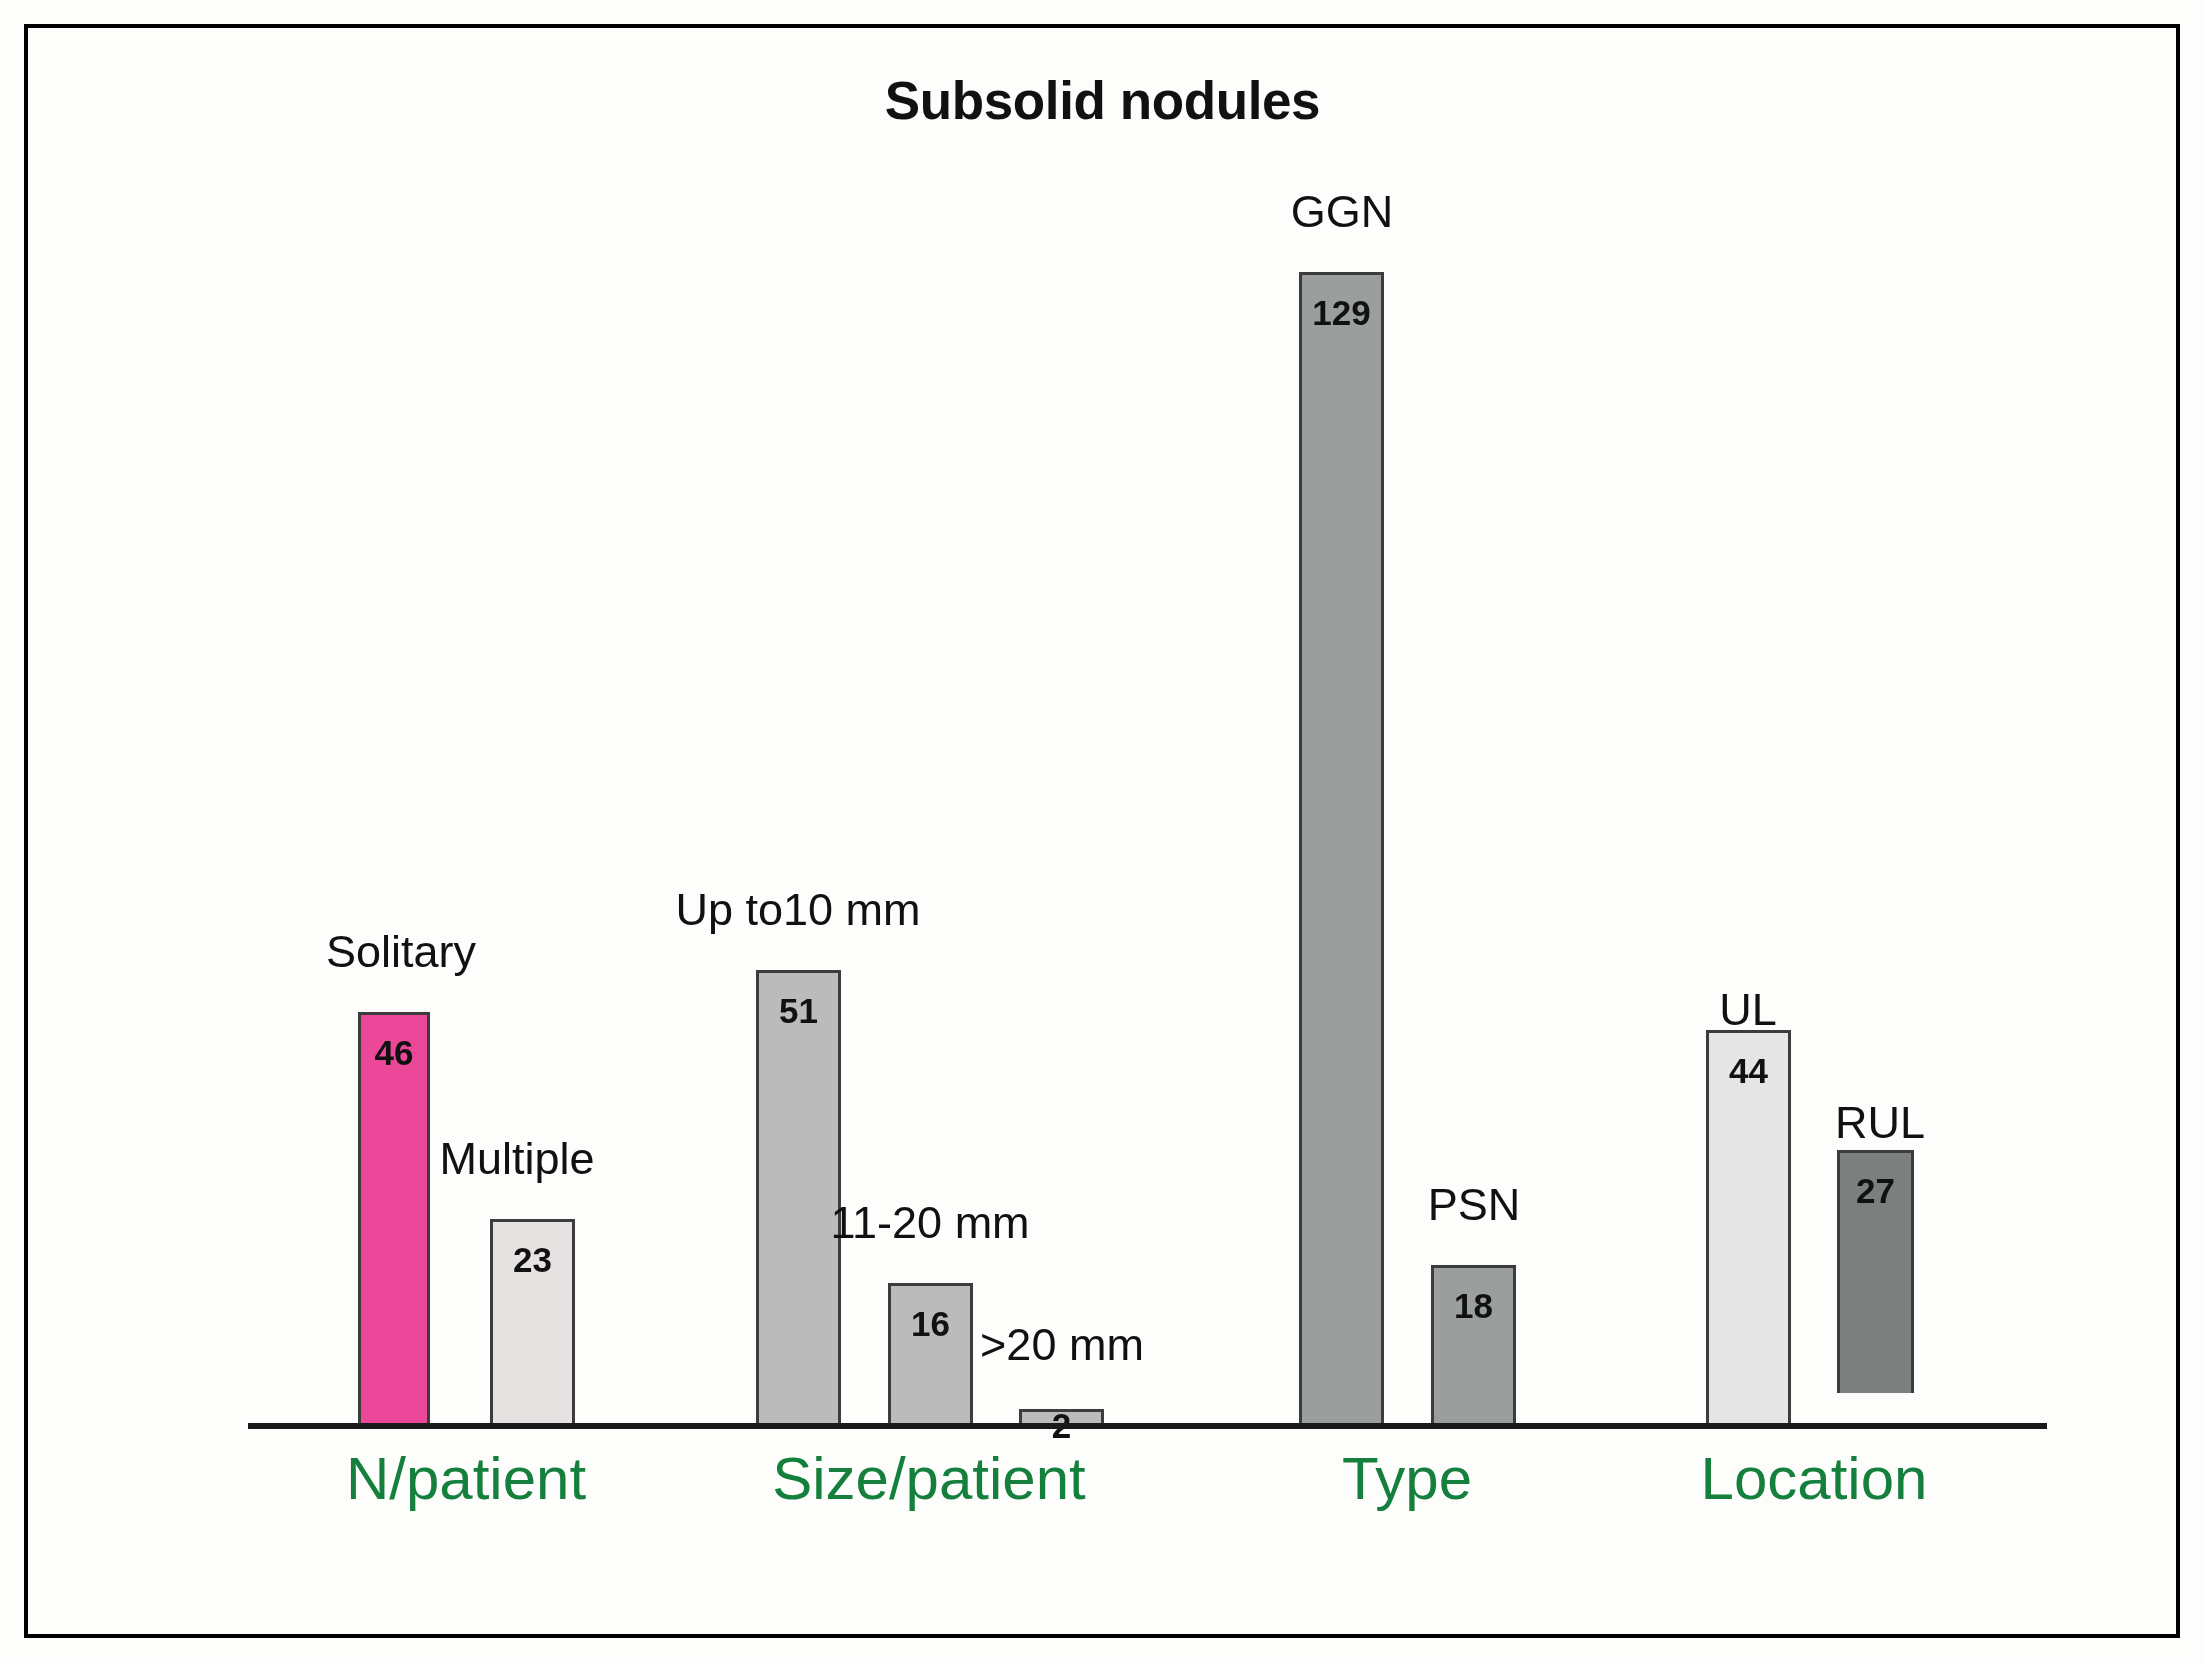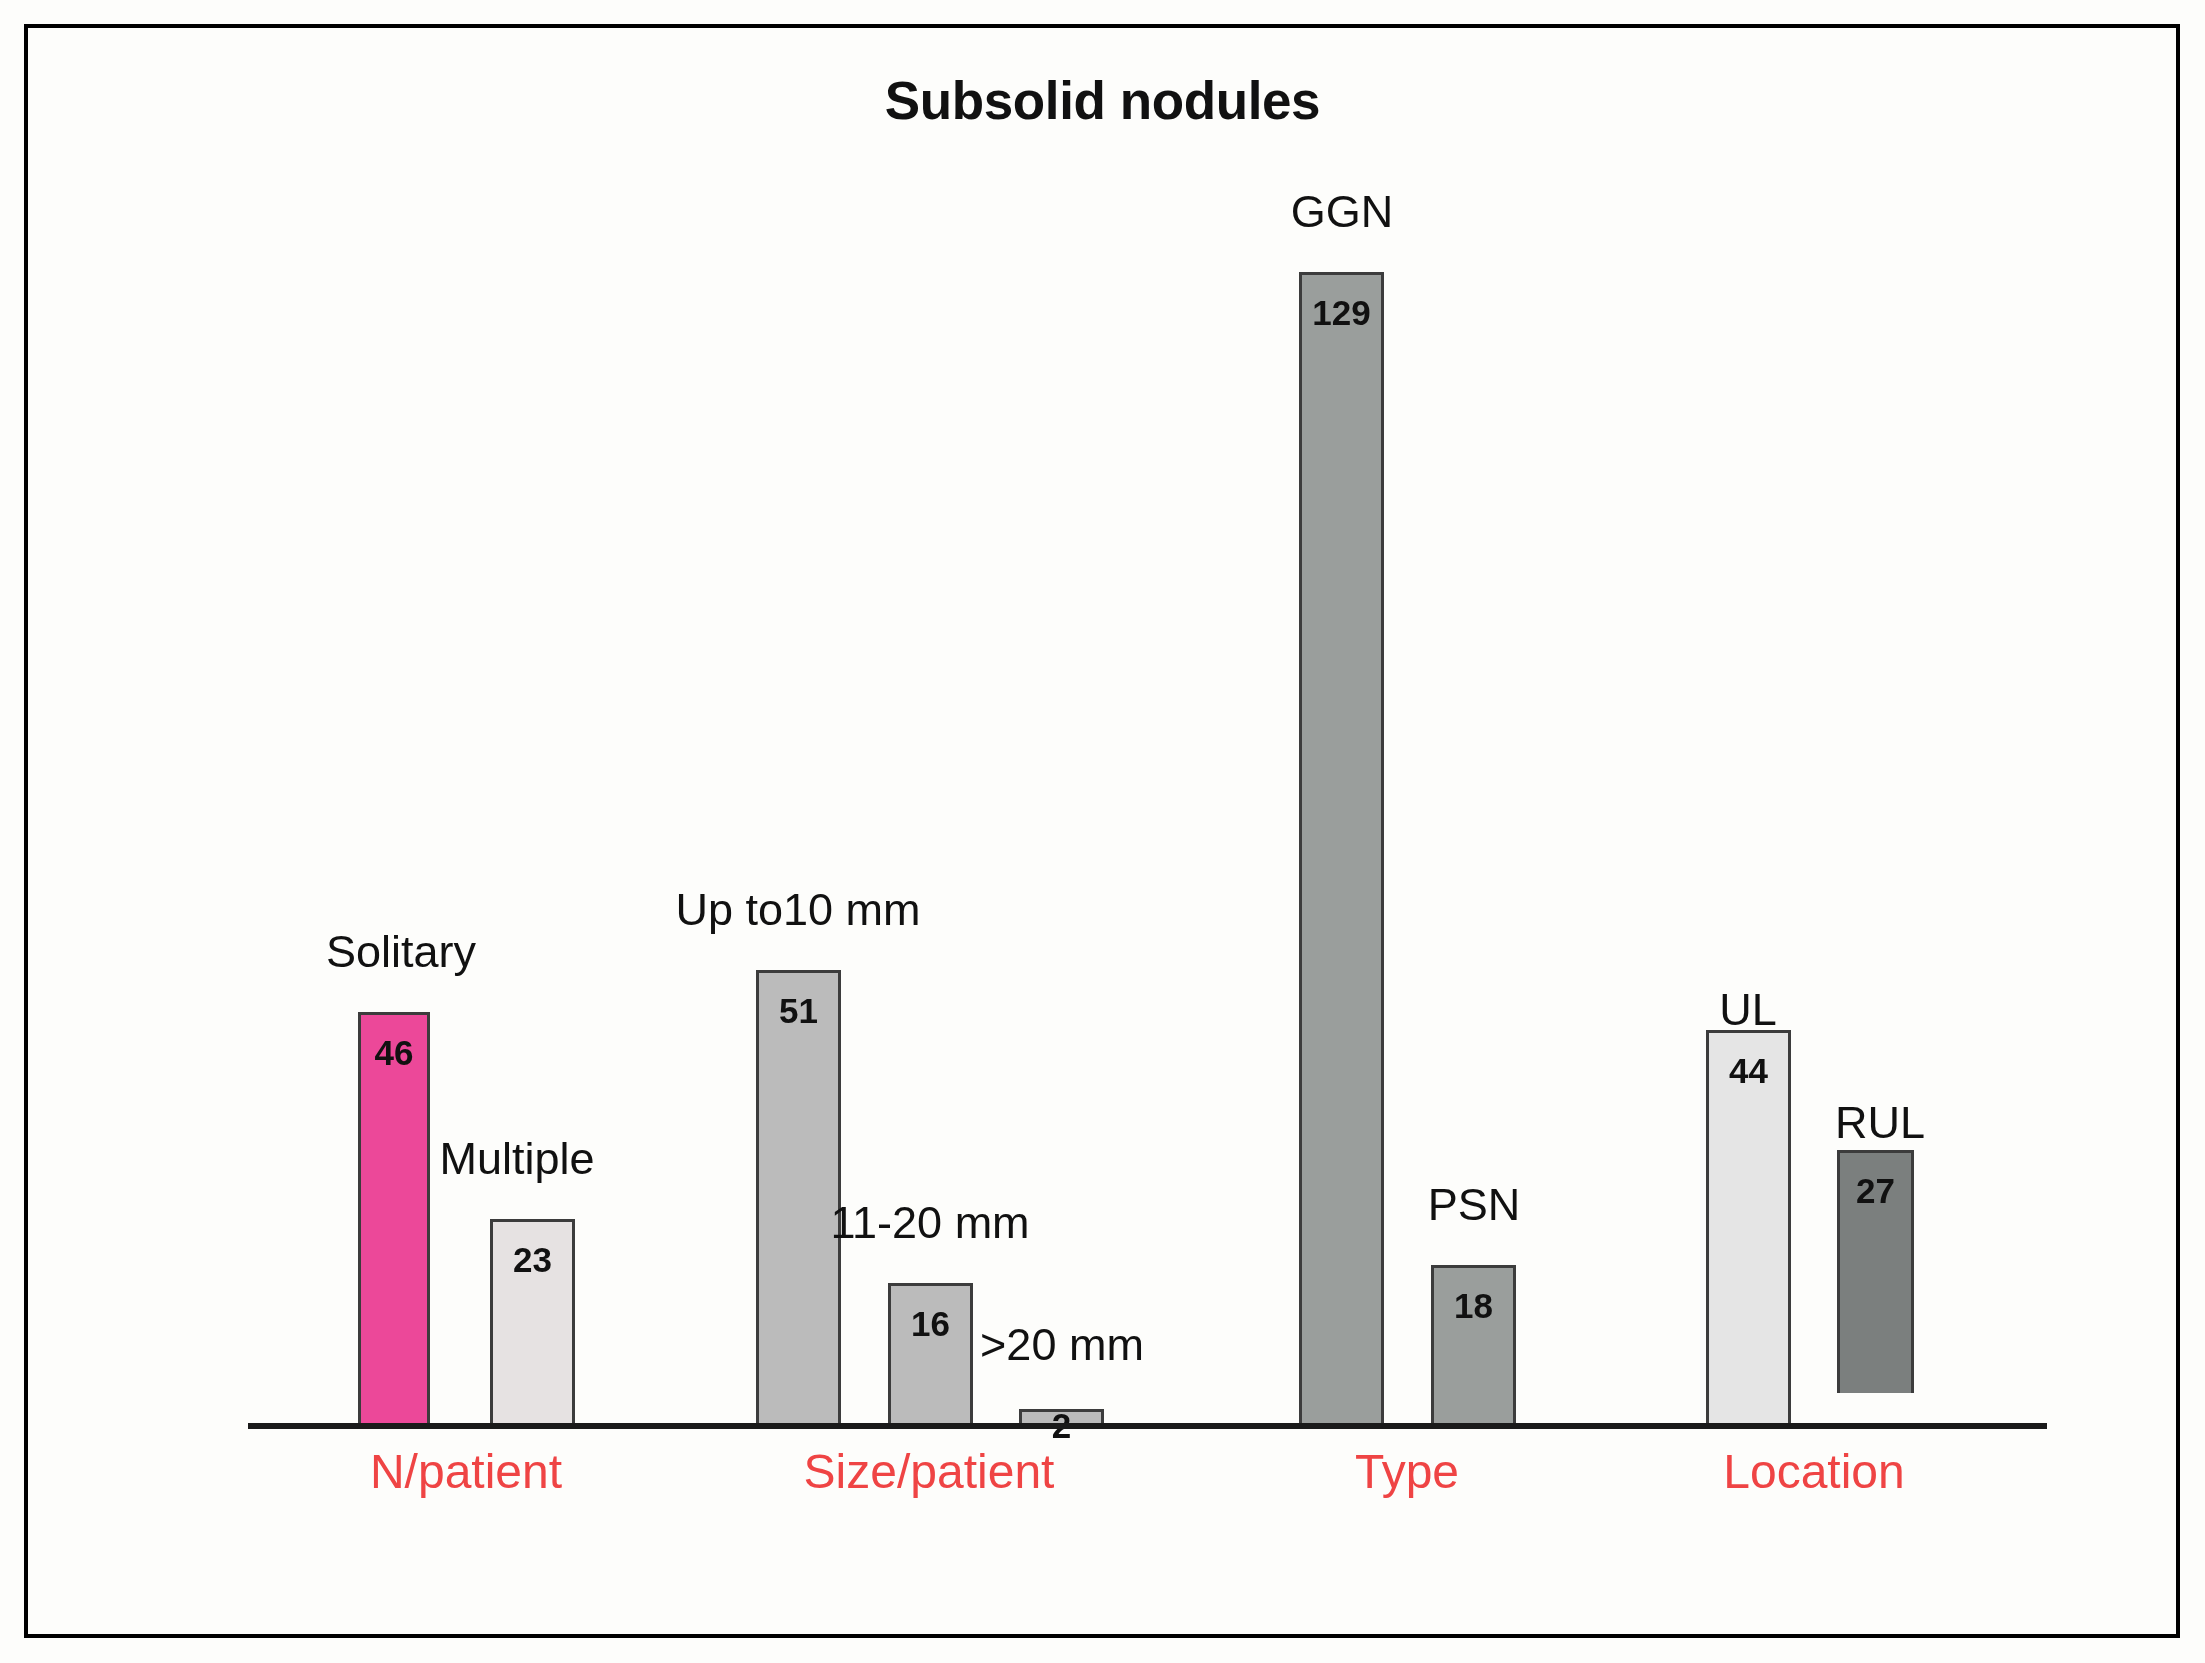--- a/index.html
+++ b/index.html
@@ -73,23 +73,23 @@
     position: absolute;
     text-align: center;
     font-size: 45px;
     font-weight: normal;
     color: #111111;
     white-space: nowrap;
   }
   .group-label {
     position: absolute;
     text-align: center;
-    font-size: 48px;
+    font-size: 60px;
     font-weight: normal;
-    color: #ef4444;
+    color: #15803d;
     white-space: nowrap;
     top: 1444px;
   }
 </style>
 </head>
 <body>
 
 <div id="page">
 
   <div id="frame"></div>

